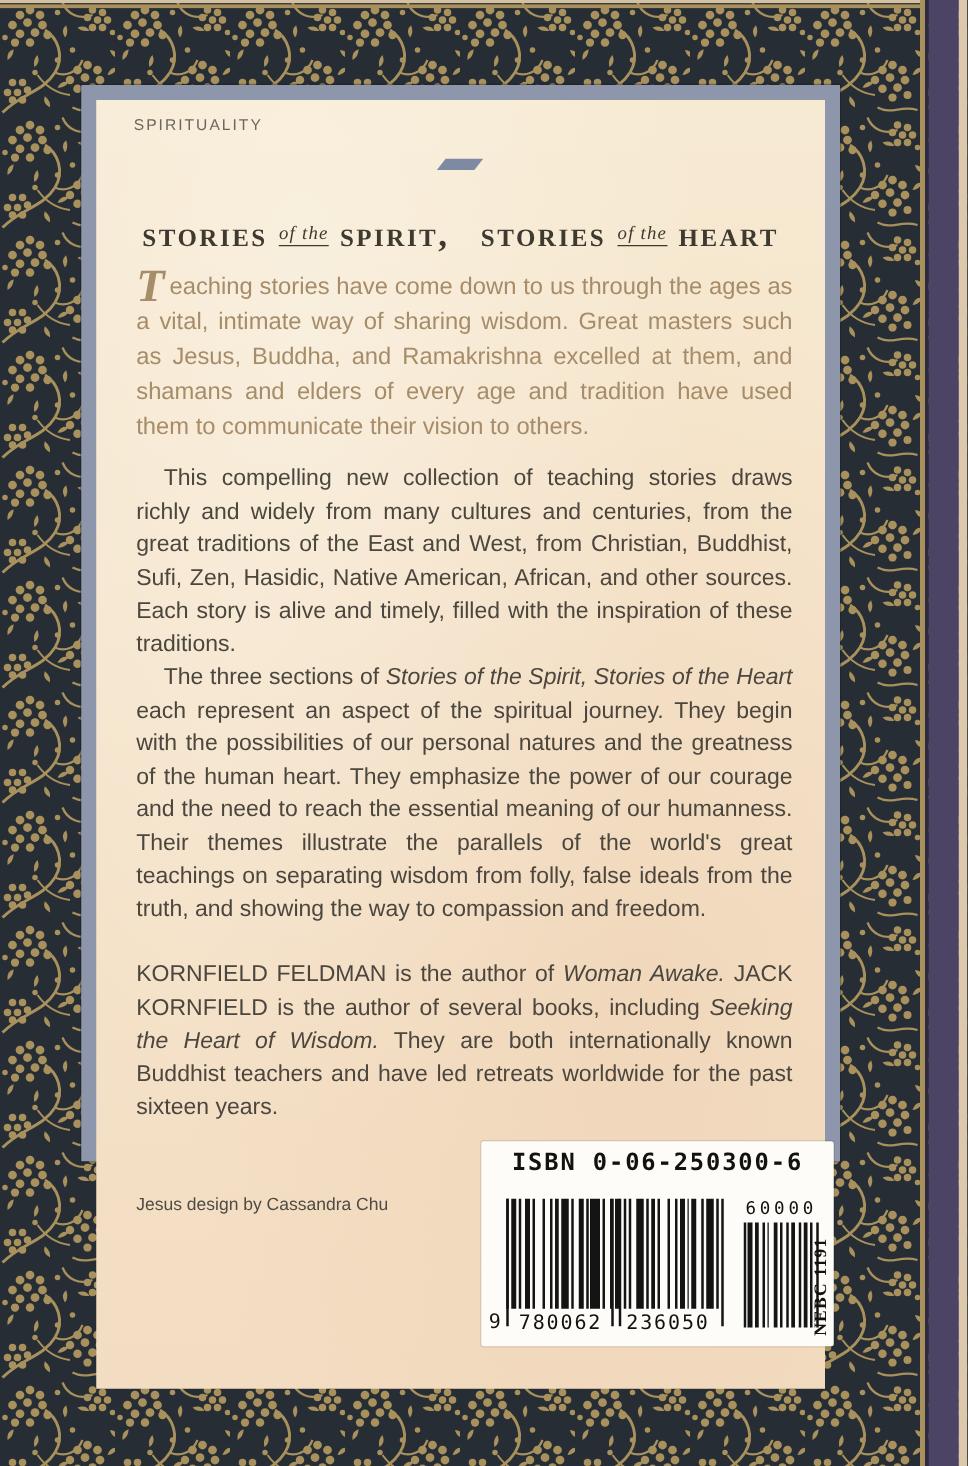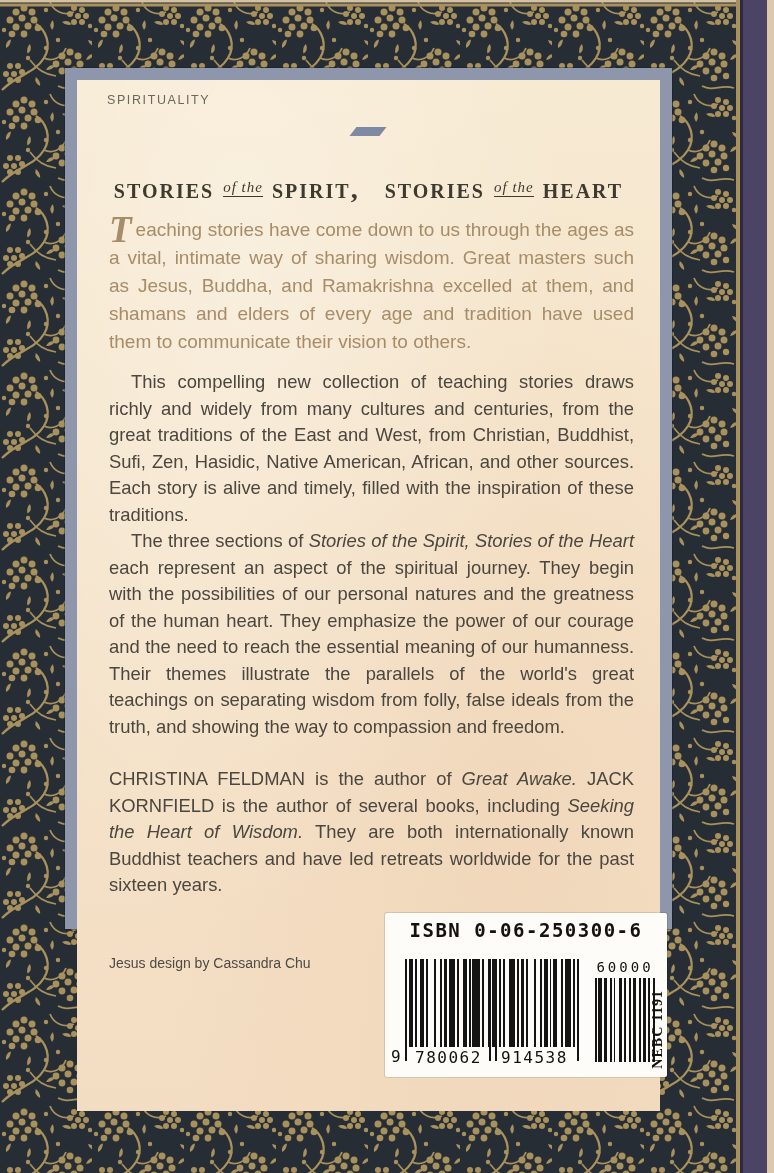--- a/index.html
+++ b/index.html
@@ -204,21 +204,21 @@
       </div>
 
       <div class="text-col">
         <p class="intro"><span class="dropcap">T</span><span>eaching stories have come down to us through the ages as a vital, intimate way of sharing wisdom. Great masters such as Jesus, Buddha, and Ramakrishna excelled at them, and shamans and elders of every age and tradition have used them to communicate their vision to others.</span></p>
 
         <p class="bp indent"><span>This compelling new collection of teaching stories draws richly and widely from many cultures and centuries, from the great traditions of the East and West, from Christian, Buddhist, Sufi, Zen, Hasidic, Native American, African, and other sources. Each story is alive and timely, filled with the inspiration of these traditions.</span></p>
 
         <p class="bp indent"><span>The three sections of </span><span class="it">Stories of the Spirit, Stories of the Heart</span><span> each represent an aspect of the spiritual journey. They begin with the possibilities of our personal natures and the greatness of the human heart. They emphasize the power of our courage and the need to reach the essential meaning of our humanness. Their themes illustrate the parallels of the world's great teachings on separating wisdom from folly, false ideals from the truth, and showing the way to compassion and freedom.</span></p>
 
 
-        <p class="authors"><span>CHRISTINA FELDMAN is the author of </span><span class="it">Great Awake.</span><span> JACK KORNFIELD is the author of several books, including </span><span class="it">Seeking the Heart of Wisdom.</span><span> They are both internationally known Buddhist teachers and have led retreats worldwide for the past sixteen years.</span></p>
+        <p class="authors"><span>KORNFIELD FELDMAN is the author of </span><span class="it">Woman Awake.</span><span> JACK KORNFIELD is the author of several books, including </span><span class="it">Seeking the Heart of Wisdom.</span><span> They are both internationally known Buddhist teachers and have led retreats worldwide for the past sixteen years.</span></p>
       </div>
 
       <div class="credit">Jesus design by Cassandra Chu</div>
 
 
       <div class="bcbox">
         <div class="isbn">ISBN 0-06-250300-6</div>
 
         <div class="mainbc">
           <div class="bars" id="main-bars">
@@ -282,21 +282,21 @@
               <div style="flex: 0 0 auto; height: 100%; width: 1.93333px; background: transparent;"></div>
               <div style="flex: 0 0 auto; height: 100%; width: 1.93333px; background: rgb(20, 20, 20);"></div>
               <div style="flex: 0 0 auto; height: 100%; width: 3.86667px; background: transparent;"></div>
             </div>
           <div class="guard" style="left:0;"></div>
           <div class="guard" style="left:84px;"></div>
           <div class="guard" style="left:90px;"></div>
           <div class="guard" style="right:0;"></div>
           <div class="bcdigits d9">9</div>
           <div class="bcdigits g1">780062</div>
-          <div class="bcdigits g2">914538</div>
+          <div class="bcdigits g2">236050</div>
         </div>
 
         <div class="suppbc">
           <div class="supptext">60000</div>
           <div class="suppbars" id="supp-bars">
               <div style="flex: 0 0 auto; height: 100%; width: 1.71429px; background: rgb(20, 20, 20);"></div>
               <div style="flex: 0 0 auto; height: 100%; width: 1.71429px; background: transparent;"></div>
               <div style="flex: 0 0 auto; height: 100%; width: 3.42857px; background: rgb(20, 20, 20);"></div>
               <div style="flex: 0 0 auto; height: 100%; width: 1.71429px; background: transparent;"></div>
               <div style="flex: 0 0 auto; height: 100%; width: 3.42857px; background: rgb(20, 20, 20);"></div>

